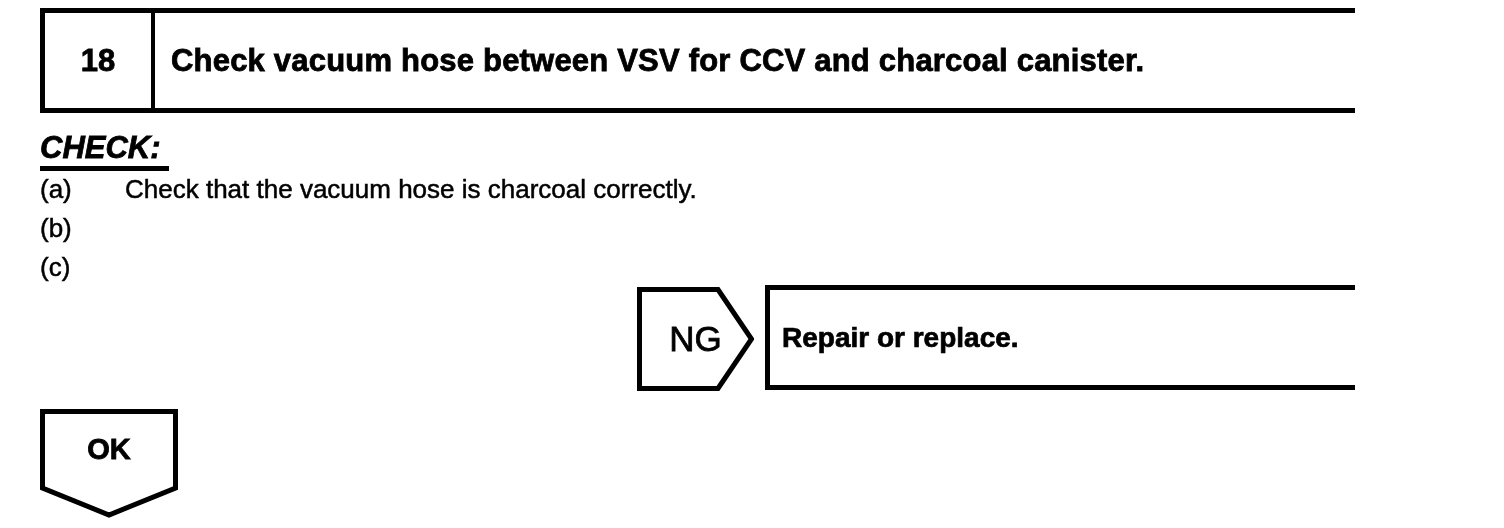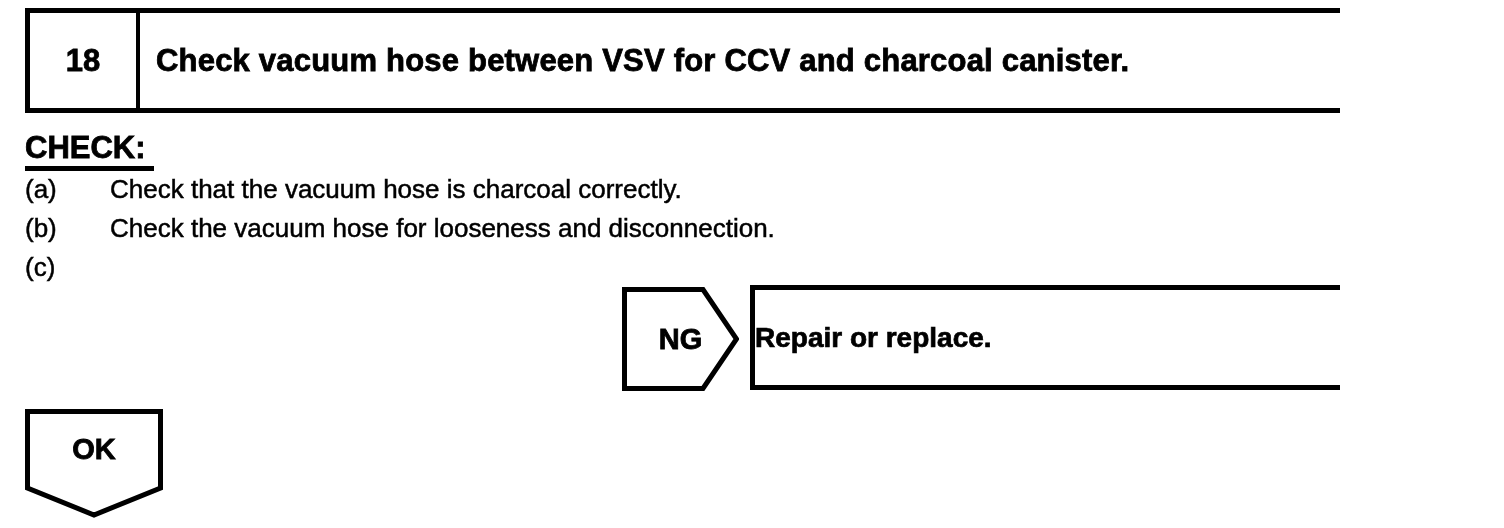--- a/index.html
+++ b/index.html
@@ -8,20 +8,21 @@
     background: #ffffff;
   }
   .page {
     position: relative;
     width: 1340px;
     height: 528px;
     background: #ffffff;
     color: #000000;
     font-family: "Liberation Sans", sans-serif;
     overflow: hidden;
+    margin-left: 15px;
   }
 
   
   .step-header {
     position: absolute;
     left: 25px;
     top: 8px;
     width: 1430px;
     height: 105px;
     border: 5px solid #000;
@@ -64,20 +65,21 @@
   
   .check-heading {
     position: absolute;
     left: 25px;
     top: 130px;
     font-size: 31px;
     font-weight: bold;
     line-height: 35px;
     padding: 0 8px 1px 0;
     border-bottom: 5px solid #000;
+    font-style: italic;
     -webkit-text-stroke: 0.8px #000;
   }
 
   
   .check-list {
     position: absolute;
     left: 25px;
     top: 170px;
     width: 1100px;
   }
@@ -110,34 +112,35 @@
   }
   .ng-label {
     position: absolute;
     left: 0;
     top: 0;
     width: 100%;
     height: 100%;
     display: flex;
     align-items: center;
     justify-content: center;
-    font-size: 29px;
-    font-weight: bold;
+    font-size: 35px;
+    font-weight: normal;
     -webkit-text-stroke: 0.8px #000;
   }
   .ng-action-box {
     position: absolute;
     left: 750px;
     top: 285px;
     width: 705px;
     height: 105px;
     border: 5px solid #000;
     box-sizing: border-box;
     display: flex;
     align-items: center;
+    padding-left: 12px;
     font-size: 28px;
     font-weight: bold;
     background: #fff;
     -webkit-text-stroke: 0.7px #000;
   }
 
   
   .ok-arrow {
     position: absolute;
     left: 25px;
@@ -183,21 +186,20 @@
 
   <div class="check-heading">CHECK:</div>
 
   <div class="check-list">
     <div class="check-item">
       <span class="check-item-label">(a)</span>
       <span class="check-item-text">Check that the vacuum hose is charcoal correctly.</span>
     </div>
     <div class="check-item">
       <span class="check-item-label">(b)</span>
-      <span class="check-item-text">Check the vacuum hose for looseness and disconnection.</span>
     </div>
     <div class="check-item">
       <span class="check-item-label">(c)</span>
     </div>
   </div>
 
   <div class="ng-arrow">
     <svg width="117" height="104" viewBox="0 0 117 104">
       <polygon points="2.5,2.5 81,2.5 114.5,52 81,101.5 2.5,101.5" fill="#ffffff" stroke="#000000" stroke-width="5" stroke-linejoin="miter"></polygon>
     </svg>

